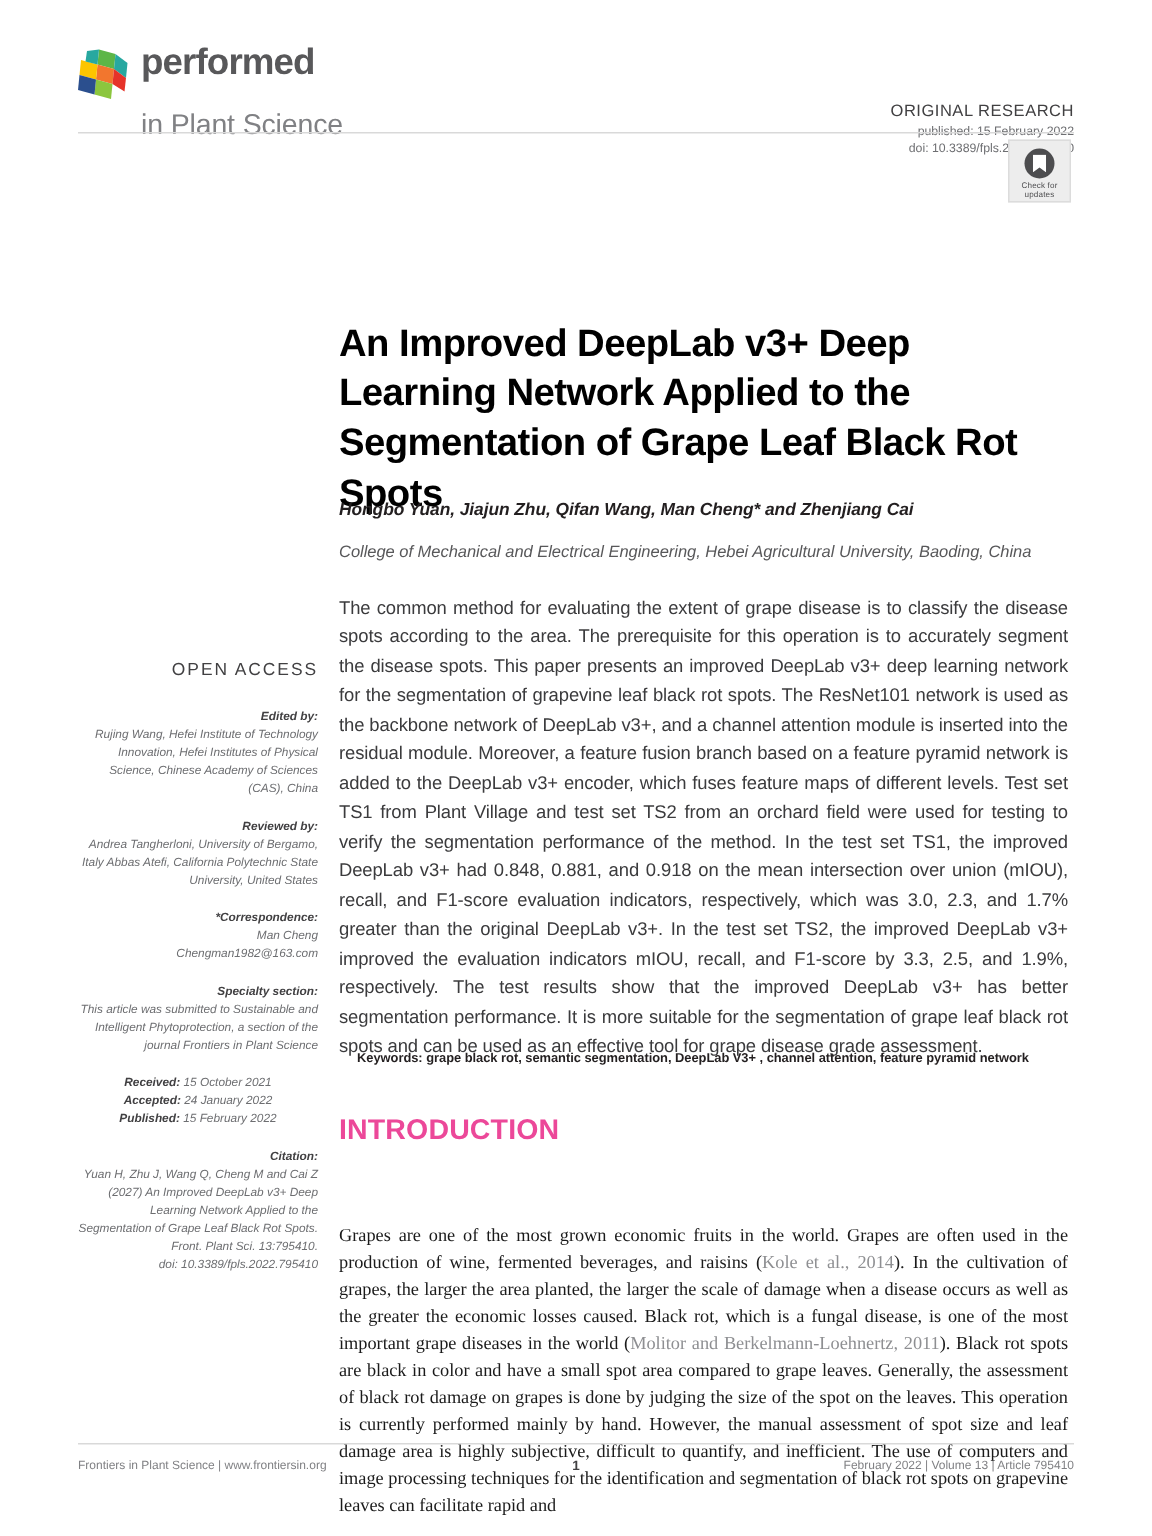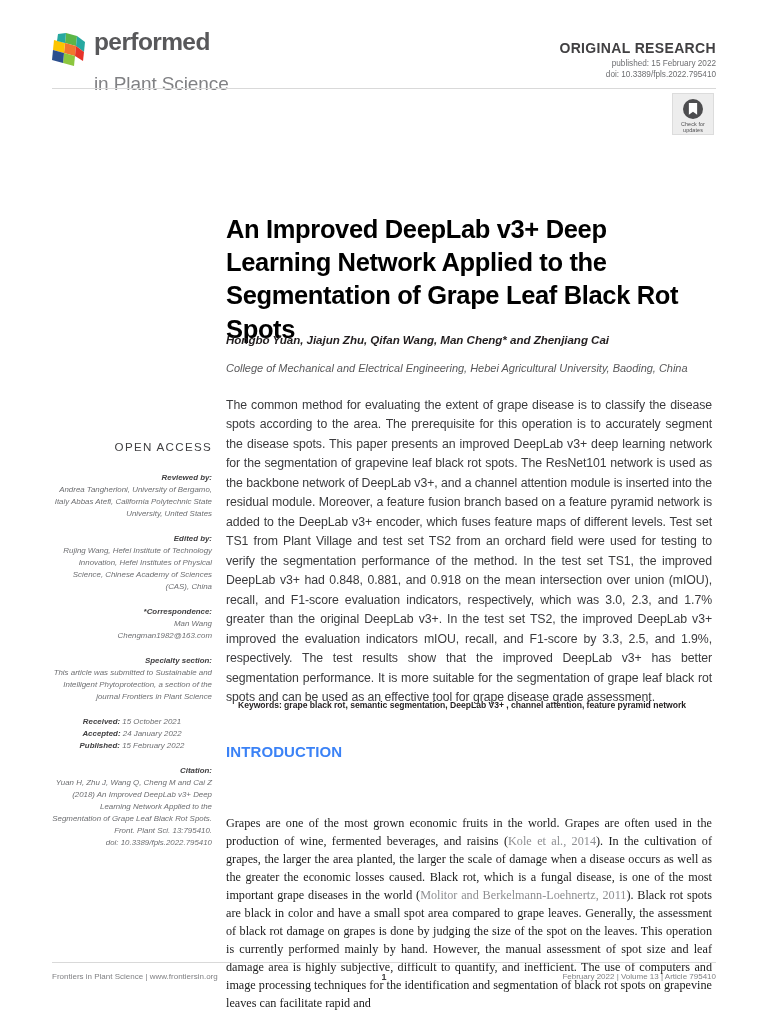--- a/index.html
+++ b/index.html
@@ -55,25 +55,26 @@
   }
 
   .header-meta {
     position: absolute;
     right: 52px;
     top: 40px;
     text-align: right;
     color: #58585a;
   }
   .header-meta .line1 {
-    font-size: 14px;
-    font-weight: bold;
+    font-size: 11px;
+    font-weight: normal;
     letter-spacing: 0.35px;
     color: #414042;
     display: block;
+    margin-top: 28px;
   }
   .header-meta .line2,
   .header-meta .line3 {
     font-size: 8.2px;
     display: block;
     margin-top: 2.5px;
     color: #6d6e71;
   }
 
   .header-rule {
@@ -184,24 +185,24 @@
     font-weight: bold;
     color: #231f20;
     letter-spacing: -0.02px;
   }
 
   
   .section-head {
     position: absolute;
     left: 226px;
     top: 743px;
-    font-size: 15px;
+    font-size: 19px;
     font-weight: bold;
     letter-spacing: 0.1px;
-    color: #3b82f6;
+    color: #ec4899;
   }
   .body-text {
     position: absolute;
     left: 226px;
     top: 814px;
     width: 486px;
     font-family: "Liberation Serif", serif;
     font-size: 12.2px;
     line-height: 1.48;
     text-align: justify;
@@ -315,49 +316,49 @@
   <div class="keywords">Keywords: grape black rot, semantic segmentation, DeepLab V3+ , channel attention, feature pyramid network</div>
 
   <div class="section-head">INTRODUCTION</div>
   <div class="body-text"><span>Grapes are one of the most grown economic fruits in the world. Grapes are often used in the production of wine, fermented beverages, and raisins (</span><span class="cite">Kole et al., 2014</span><span>). In the cultivation of grapes, the larger the area planted, the larger the scale of damage when a disease occurs as well as the greater the economic losses caused. Black rot, which is a fungal disease, is one of the most important grape diseases in the world (</span><span class="cite">Molitor and Berkelmann-Loehnertz, 2011</span><span>). Black rot spots are black in color and have a small spot area compared to grape leaves. Generally, the assessment of black rot damage on grapes is done by judging the size of the spot on the leaves. This operation is currently performed mainly by hand. However, the manual assessment of spot size and leaf damage area is highly subjective, difficult to quantify, and inefficient. The use of computers and image processing techniques for the identification and segmentation of black rot spots on grapevine leaves can facilitate rapid and</span></div>
 
   <div class="sidebar">
 
     <div class="open-access">OPEN ACCESS</div>
 
     <div class="sb-block">
+      <span class="sb-label">Edited by:</span>
+      <span>Rujing Wang, Hefei Institute of Technology Innovation, Hefei Institutes of Physical Science, Chinese Academy of Sciences (CAS), China</span>
+    </div>
+
+    <div class="sb-block">
       <span class="sb-label">Reviewed by:</span>
       <span>Andrea Tangherloni, University of Bergamo, Italy Abbas Atefi, California Polytechnic State University, United States</span>
     </div>
 
     <div class="sb-block">
-      <span class="sb-label">Edited by:</span>
-      <span>Rujing Wang, Hefei Institute of Technology Innovation, Hefei Institutes of Physical Science, Chinese Academy of Sciences (CAS), China</span>
-    </div>
-
-    <div class="sb-block">
       <span class="sb-label">*Correspondence:</span>
-      <span>Man Wang</span><br>
+      <span>Man Cheng</span><br>
       <span>Chengman1982@163.com</span>
     </div>
 
     <div class="sb-block">
       <span class="sb-label">Specialty section:</span>
       <span>This article was submitted to Sustainable and Intelligent Phytoprotection, a section of the journal Frontiers in Plant Science</span>
     </div>
 
     <div class="sb-block sb-dates">
       <div><span class="sb-inline-label">Received:</span> <span>15 October 2021</span></div>
       <div><span class="sb-inline-label">Accepted:</span> <span>24 January 2022</span></div>
       <div><span class="sb-inline-label">Published:</span> <span>15 February 2022</span></div>
     </div>
 
     <div class="sb-block">
       <span class="sb-label">Citation:</span>
-      <span>Yuan H, Zhu J, Wang Q, Cheng M and Cai Z (2018) An Improved DeepLab v3+ Deep Learning Network Applied to the Segmentation of Grape Leaf Black Rot Spots.</span><br>
+      <span>Yuan H, Zhu J, Wang Q, Cheng M and Cai Z (2027) An Improved DeepLab v3+ Deep Learning Network Applied to the Segmentation of Grape Leaf Black Rot Spots.</span><br>
       <span>Front. Plant Sci. 13:795410.</span><br>
       <span>doi: 10.3389/fpls.2022.795410</span>
     </div>
 
   </div>
 
   <div class="footer-rule"></div>
   <div class="footer">
     <span class="f-left">Frontiers in Plant Science | www.frontiersin.org</span>
     <span class="f-center">1</span>

